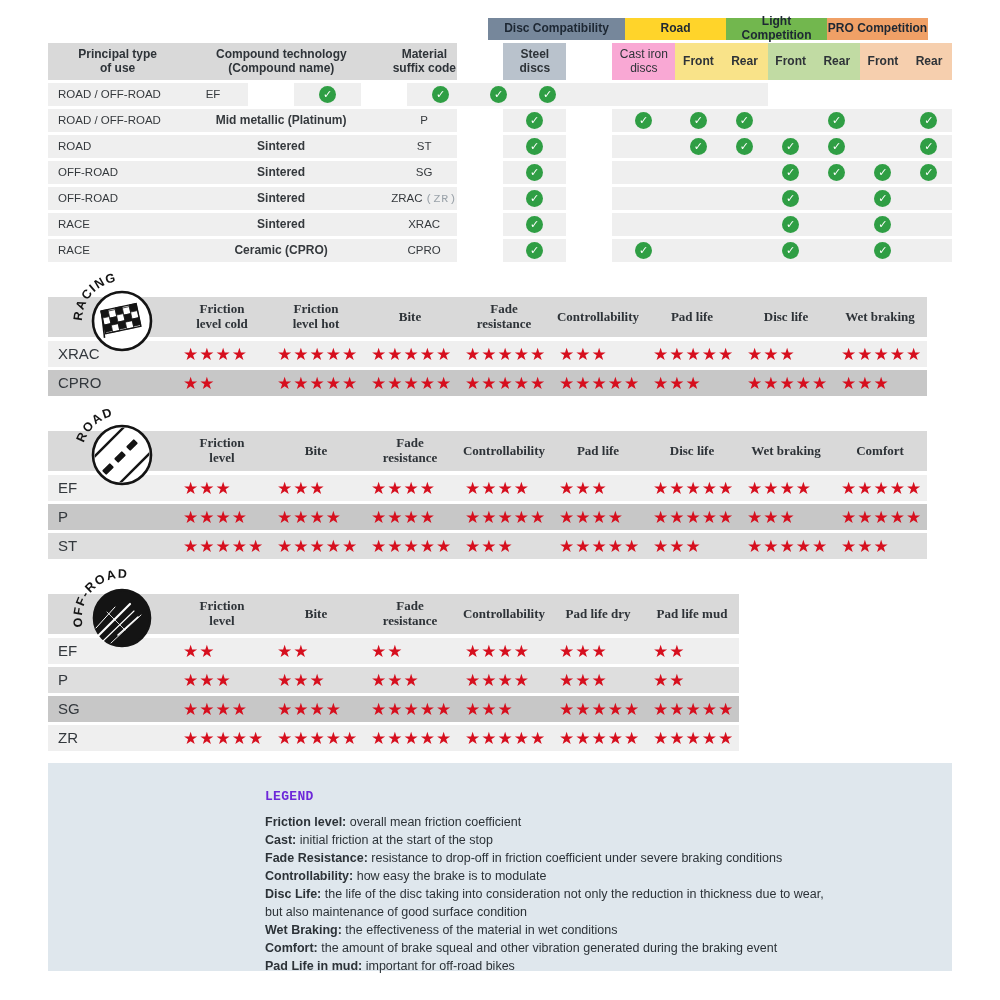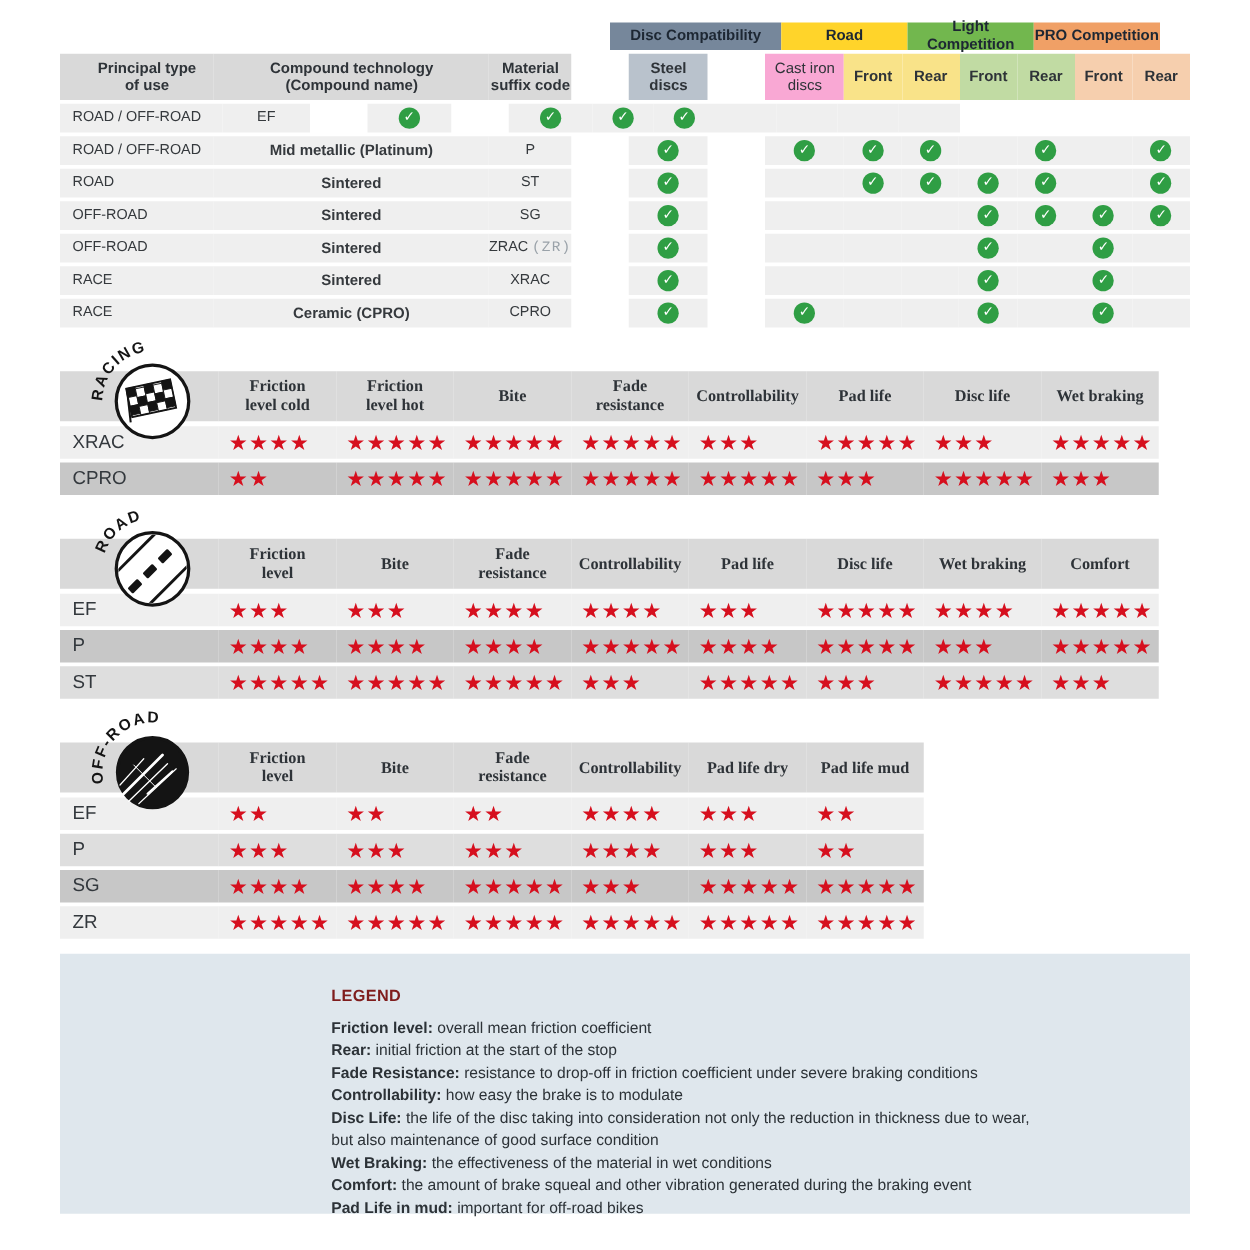--- a/index.html
+++ b/index.html
@@ -386,24 +386,24 @@
             <div class="cell w-rate stars" style="background: rgb(239, 239, 239); color: rgb(214, 15, 30);">★★★★★</div>
             <div class="cell w-rate stars" style="background: rgb(239, 239, 239); color: rgb(214, 15, 30);">★★★★★</div>
             <div class="cell w-rate stars" style="background: rgb(239, 239, 239); color: rgb(214, 15, 30);">★★★★★</div>
             <div class="cell w-rate stars" style="background: rgb(239, 239, 239); color: rgb(214, 15, 30);">★★★★★</div>
           </div>
         </div>
       </div>
     </div>
 
   <div class="legend" id="legend-box" style="background: rgb(223, 231, 237);">
-    <div class="legend-title" id="legend-title" style="color: #7f1d1d;">LEGEND</div>
+    <div class="legend-title" id="legend-title" style="color: #6d28d9; font-family: Liberation Mono, monospace;">LEGEND</div>
     <div id="legend-items">
         <div class="legend-item"><b>Friction level:</b><span class="legend-desc"> overall mean friction coefficient</span></div>
-        <div class="legend-item"><b>Rear:</b><span class="legend-desc"> initial friction at the start of the stop</span></div>
+        <div class="legend-item"><b>Cast:</b><span class="legend-desc"> initial friction at the start of the stop</span></div>
         <div class="legend-item"><b>Fade Resistance:</b><span class="legend-desc"> resistance to drop-off in friction coefficient under severe braking conditions</span></div>
         <div class="legend-item"><b>Controllability:</b><span class="legend-desc"> how easy the brake is to modulate</span></div>
         <div class="legend-item"><b>Disc Life:</b><span class="legend-desc"> the life of the disc taking into consideration not only the reduction in thickness due to wear,
 but also maintenance of good surface condition</span></div>
         <div class="legend-item"><b>Wet Braking:</b><span class="legend-desc"> the effectiveness of the material in wet conditions</span></div>
         <div class="legend-item"><b>Comfort:</b><span class="legend-desc"> the amount of brake squeal and other vibration generated during the braking event</span></div>
         <div class="legend-item"><b>Pad Life in mud:</b><span class="legend-desc"> important for off-road bikes</span></div>
       </div>
   </div>
 </div>

